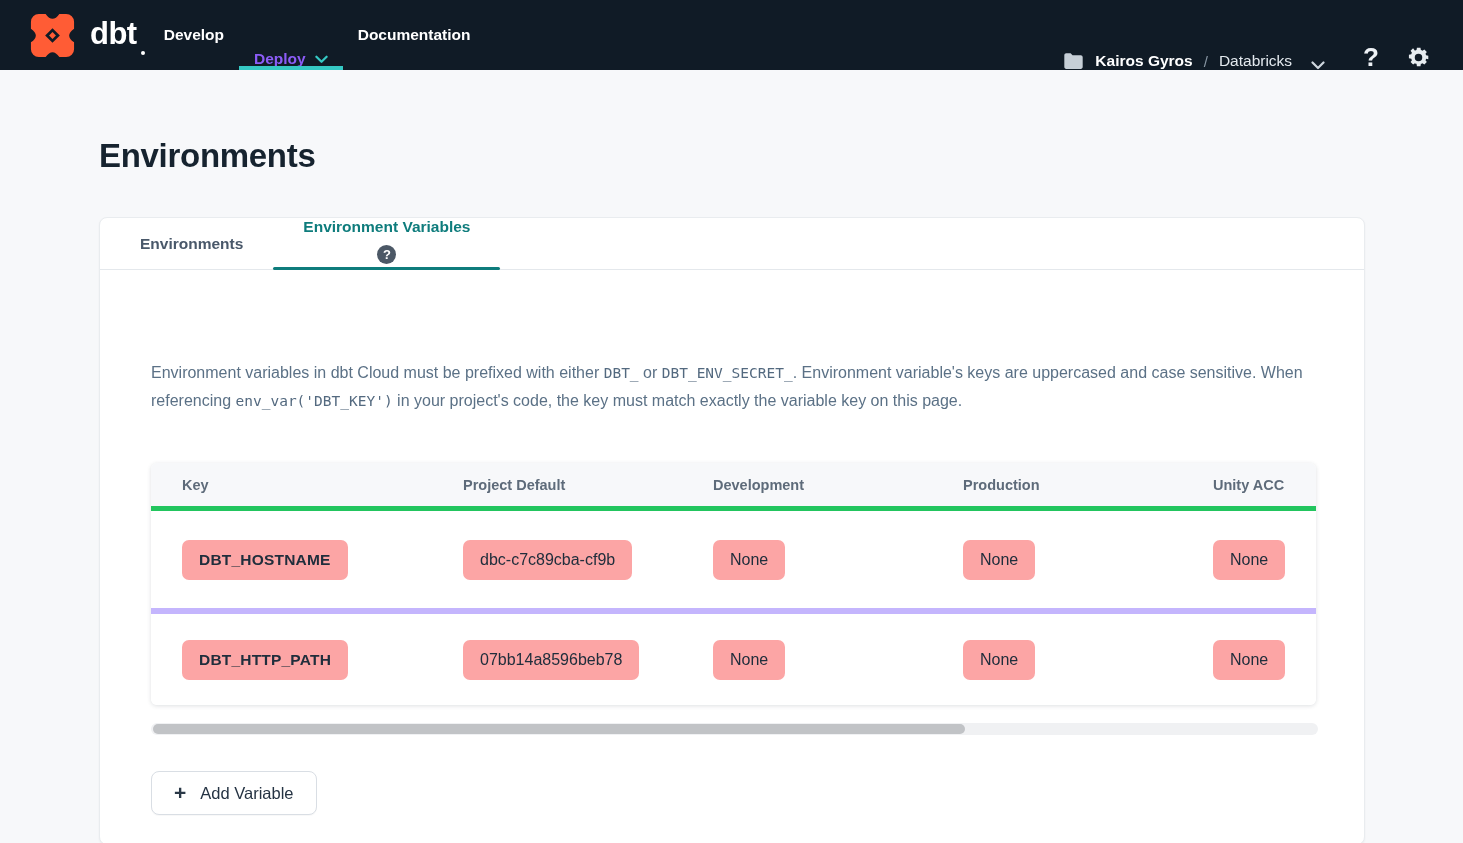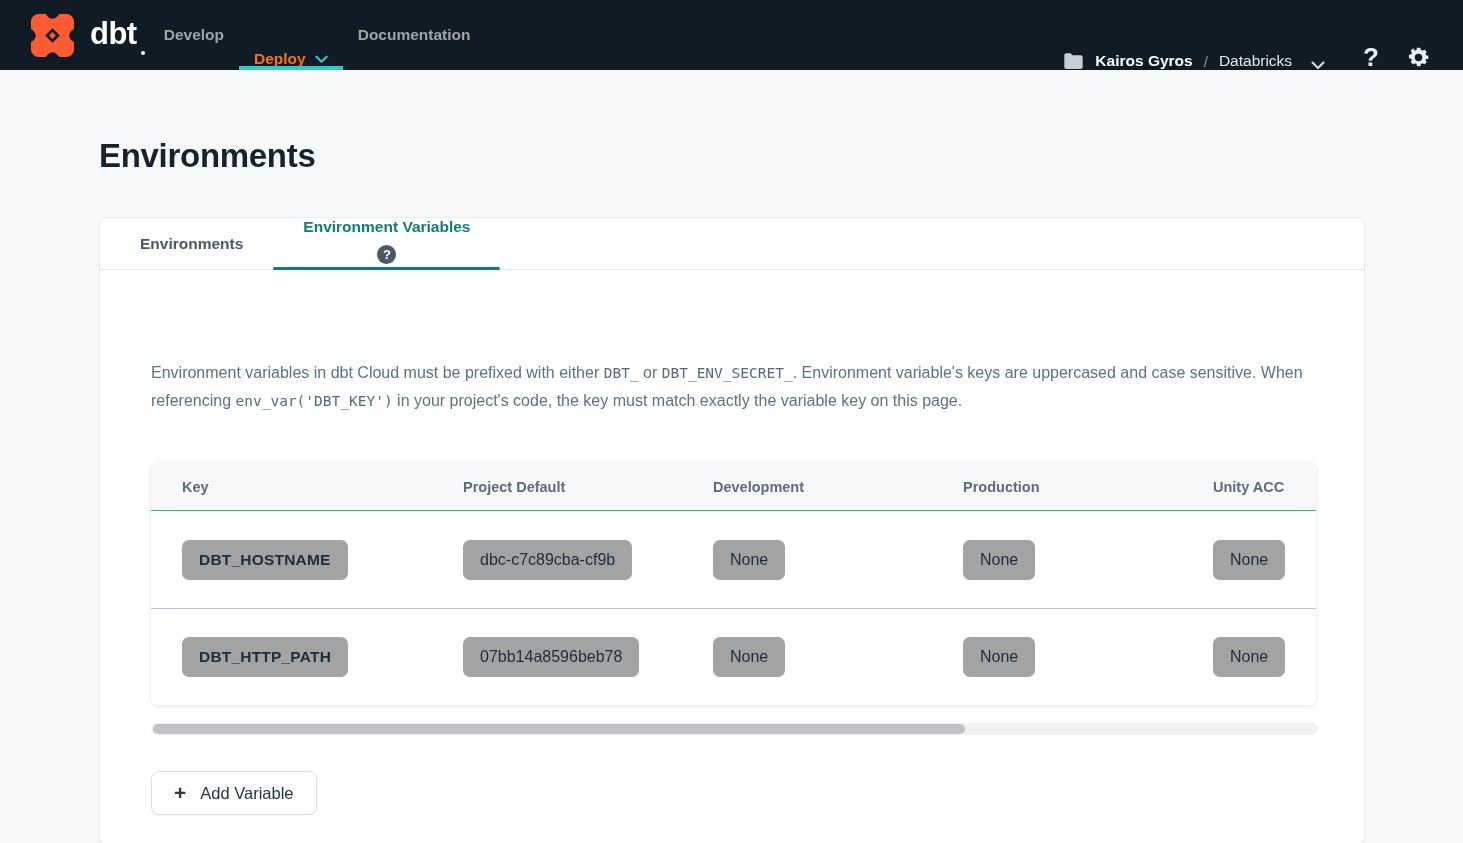--- a/index.html
+++ b/index.html
@@ -7,22 +7,22 @@
               background:#f7f8fa; font-family:"Liberation Sans", sans-serif; }
 
   
   .navbar { height:70px; background:#101b26; display:flex; align-items:stretch; }
   .logo { display:flex; align-items:center; gap:13px; padding-left:28px; cursor:pointer; }
   .logo svg { display:block; }
   .logo-text { color:#ffffff; font-size:31px; font-weight:700; letter-spacing:-0.5px; line-height:1; margin-top:-3px; }
   .logo-dot { width:4px; height:4px; border-radius:50%; background:#ffffff; align-self:flex-end; margin:0 0 15px -9px; }
   .nav-items { display:flex; align-items:stretch; margin-left:4px; }
   .nav-item { display:flex; align-items:center; gap:9px; padding:0 15px; position:relative;
-              color:#a3a3a3; font-size:15.5px; font-weight:600; cursor:pointer; }
-  .nav-item.active { color:#f97316;margin-top:48px; }
+              color:#ffffff; font-size:15.5px; font-weight:600; cursor:pointer; }
+  .nav-item.active { color:#8b5cf6;margin-top:48px; }
   .nav-item.active::after { content:""; position:absolute; left:0; right:0; bottom:0; height:4px; background:#35c9c4; }
   .nav-right { margin-left:auto; display:flex; align-items:flex-end; padding-right:32px; }
   .nav-right .folder { margin-right:11px; display:flex; }
   .acct-project { color:#ffffff; font-weight:700; font-size:15.5px; }
   .acct-sep { color:#8997a4; font-size:15px; margin:0 11px; }
   .acct-context { color:#e3e9ee; font-size:15.5px; font-weight:500; margin-right:19px; }
   .acct-chevron { display:flex; cursor:pointer; }
   .help-q { color:#eef2f6; font-size:26px; font-weight:800; margin-left:38px; cursor:pointer; line-height:1; }
   .gear { margin-left:27px; display:flex; cursor:pointer; }
 
@@ -44,25 +44,25 @@
 
   .content { padding:0 46px 29px 51px; }
 
   .desc { margin:89px 0 0; max-width:1164px; color:#5b7186; font-size:16px; line-height:27px; }
   .desc code { font-family:"DejaVu Sans Mono", monospace; font-size:14.5px; color:#53697f; }
 
   
   .table-panel { margin-top:48px; width:1165px; background:#ffffff; border-radius:6px;
                  box-shadow:0 1px 4px rgba(31,45,61,.15); overflow:hidden; }
   .thead, .trow { display:grid; grid-template-columns:281px 250px 250px 250px 1fr; align-items:center; padding-left:31px; }
-  .thead { height:48px; background:#f7f8fa; border-bottom:1px solid #22c55e;
+  .thead { height:48px; background:#f7f8fa; border-bottom:5px solid #22c55e;
            color:#5e6b7a; font-size:14.5px; font-weight:700; }
   .trow { height:97px; background:#ffffff; }
-  .trow + .trow { border-top:1px solid #c4b5fd; }
-  .pill { display:inline-flex; align-items:center; background:#a3a3a3; border-radius:7px;
+  .trow + .trow { border-top:6px solid #c4b5fd; }
+  .pill { display:inline-flex; align-items:center; background:#fca5a5; border-radius:7px;
           padding:11px 17px; font-size:16px; color:#202e3c; cursor:pointer; width:max-content;text-align:right; }
   .key-pill { font-weight:700; font-size:15.5px; letter-spacing:.2px; }
 
   .hscroll { margin-top:18px; width:1167px; height:12px; background:#f0f1f3; border-radius:6px; position:relative; cursor:pointer; }
   .hscroll-thumb { position:absolute; left:2px; top:1px; width:812px; height:10px; background:#c1c3c6; border-radius:5px; cursor:grab; }
 
   .add-btn { margin-top:36px; display:inline-flex; align-items:center; gap:14px; height:44px; padding:0 22px;
              background:#ffffff; border:1px solid #d9dee4; border-radius:8px; font-family:inherit;
              font-size:16.5px; font-weight:500; color:#253343; cursor:pointer; box-shadow:0 1px 1px rgba(16,27,38,.03); }
   .plus { font-size:21px; font-weight:700; color:#2a3847; line-height:1; margin-top:-1px; }

